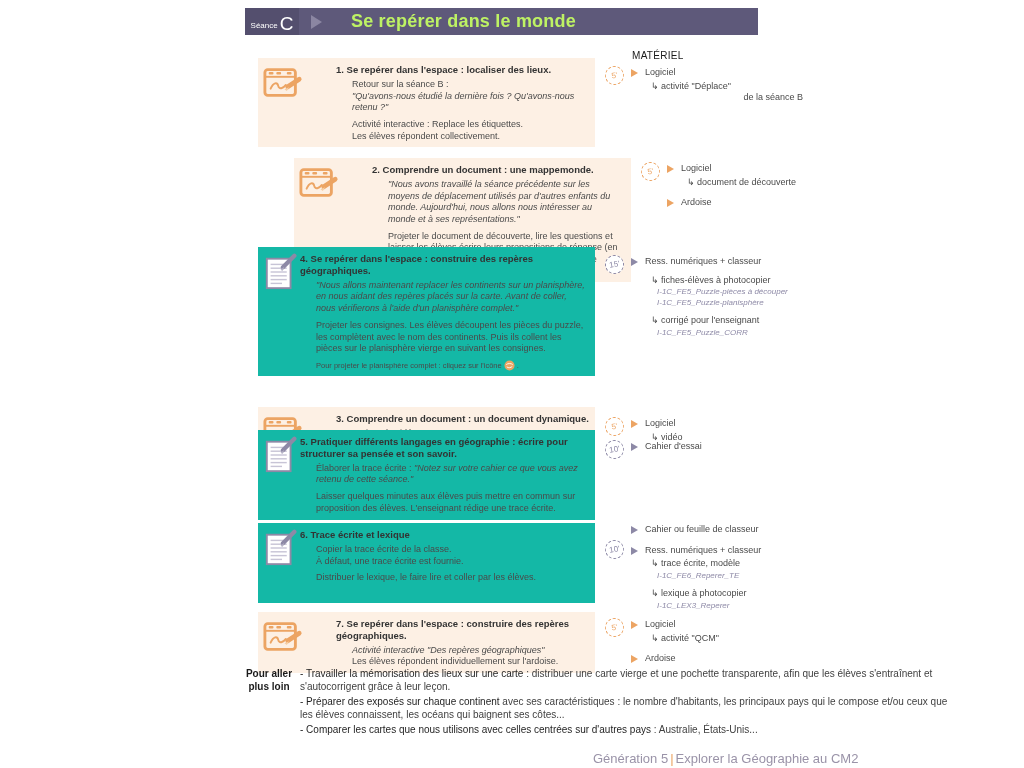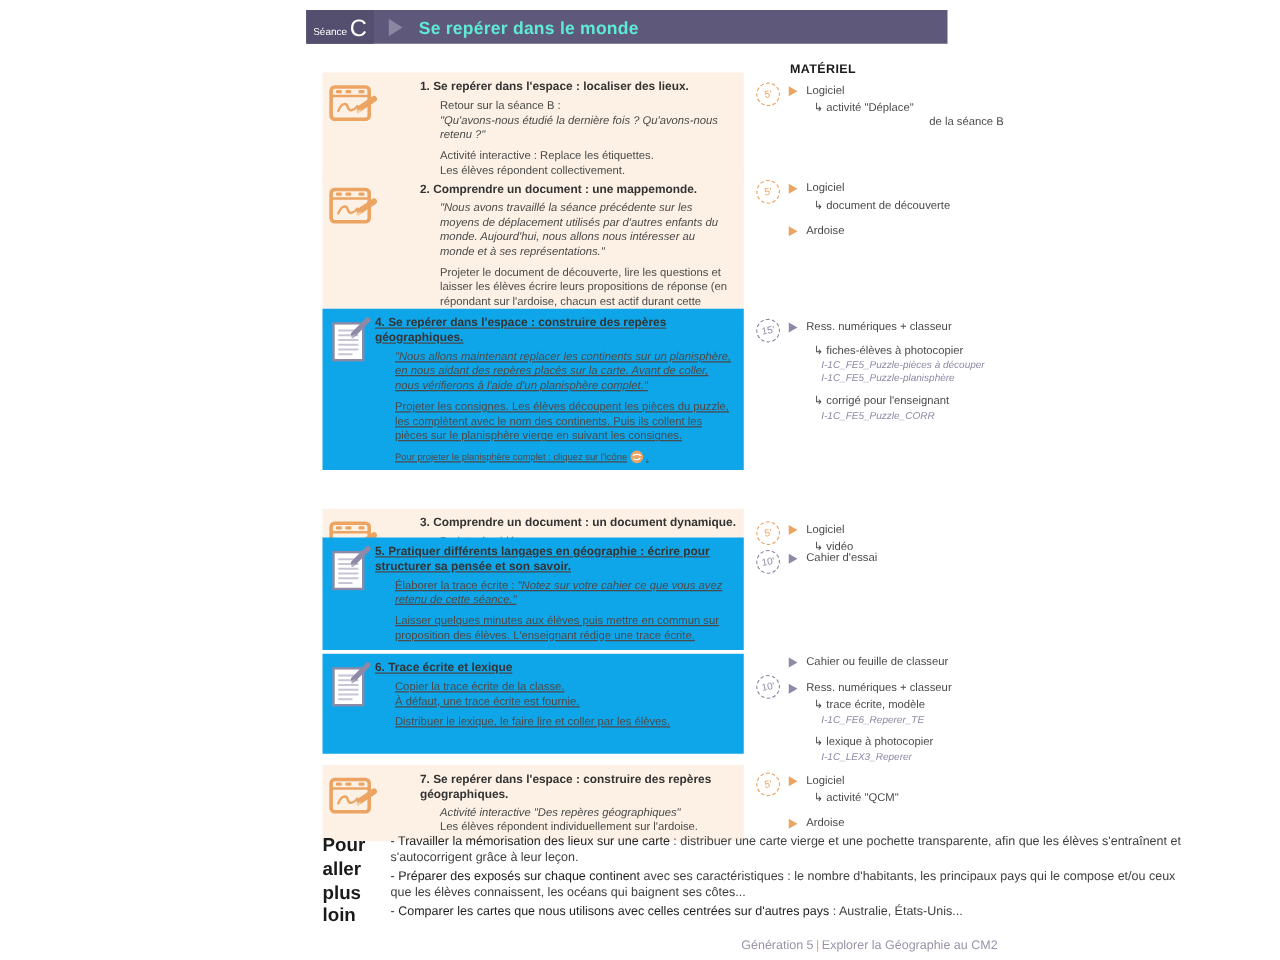--- a/index.html
+++ b/index.html
@@ -8,31 +8,31 @@
 
   
   .banner{position:absolute;left:245px;top:8px;width:513px;height:27px;background:#5E597A;
           display:flex;align-items:center;}
   .seance-box{width:54px;height:100%;background:#544F6E;display:flex;align-items:baseline;
               justify-content:center;color:#fff;padding-top:3px;box-sizing:border-box;}
   .seance-label{font-size:8px;align-self:center;margin-top:4px;}
   .seance-letter{font-size:19px;font-weight:400;line-height:1;margin-left:2px;align-self:center;}
   .banner-tri{width:0;height:0;border-left:11px solid #8B86A2;border-top:7px solid transparent;
               border-bottom:7px solid transparent;margin-left:12px;}
-  .banner-title{color:#5eead4;font-weight:bold;font-size:14px;margin-left:13px;letter-spacing:.2px;}
-
-  .materiel-title{position:absolute;left:612px;top:50px;font-size:10px;font-weight:bold;color:#1a1a1a;
+  .banner-title{color:#bef264;font-weight:bold;font-size:18px;margin-left:29px;letter-spacing:.2px;}
+
+  .materiel-title{position:absolute;left:612px;top:50px;font-size:10px;font-weight:normal;color:#1a1a1a;
                   letter-spacing:.3px;padding-left:20px;}
 
   
   .content{position:absolute;left:258px;top:58px;width:620px;height:620px;}
   .row{position:absolute;left:0;width:620px;}
   .band{position:relative;width:337px;box-sizing:border-box;padding:6px 5px 5px 0;}
   .band.peach{background:#FDF0E4;padding-left:36px;}
-  .band.gray{background:#0ea5e9;text-decoration:underline;}
+  .band.gray{background:#14b8a6;}
   .icon-wrap{position:absolute;left:5px;top:6px;width:40px;height:38px;}
   .sec-title{margin-left:42px;font-size:9.5px;font-weight:bold;color:#333;line-height:1.25;}
   .sec-body{margin-left:58px;margin-top:3px;font-size:9px;color:#4a4a4a;line-height:1.3;
             padding-right:4px;}
   .line{}
   .para{margin-top:5px;}
   .italic{font-style:italic;}
   .note{margin-top:5px;font-size:7.5px;display:flex;align-items:center;gap:2px;}
 
   
@@ -49,25 +49,25 @@
   .tri.orange{border-left-color:#ECA463;}
   .tri.purple{border-left-color:#8D89A6;}
   .sub{margin-left:6px;margin-top:2px;}
   .sub::before{content:"\21B3\00A0";color:#4a4a4a;}
   .sub.gap{margin-top:7px;}
   .cont{margin-left:19px;text-align:right;}
   .file{margin-left:12px;margin-top:1px;font-size:8px;font-style:italic;color:#8D89A6;line-height:1.25;}
 
   
   .further{position:absolute;left:245px;top:668px;width:710px;display:flex;}
-  .further-label{width:48px;text-align:left;font-weight:bold;font-size:15px;color:#1a1a1a;line-height:1.25;margin-left:13px;}
+  .further-label{width:48px;text-align:center;font-weight:bold;font-size:10px;color:#1a1a1a;line-height:1.25;}
   .bullets{margin-left:7px;width:650px;}
   .bullet{font-size:10px;line-height:1.25;margin-bottom:3px;color:#3f3f3f;}
   .bullet .b{font-weight:normal;color:#1f1f1f;}
-  .page-footer{position:absolute;left:593px;top:751px;font-size:10px;color:#9A93A8;}
+  .page-footer{position:absolute;left:593px;top:751px;font-size:13px;color:#9A93A8;}
   .page-footer .sep{color:#ECA463;padding:0 2px;}
 </style>
 </head>
 <body>
 
 <div class="page">
 
   <div class="banner">
     <div class="seance-box">
       <span class="seance-label">Séance</span>
@@ -109,21 +109,21 @@
           <div class="mat-item">
             <span class="tri orange"></span>
             <span>Logiciel</span>
             <div class="sub">activité "Déplace"</div>
             <div class="cont">de la séance B</div>
           </div>
         </div>
       </div>
     </div>
 
-    <div class="row" style="top:82px;">
+    <div class="row" style="top:100px;margin-left:36px;">
       <div class="band peach" style="min-height:91px;">
         <span class="icon-wrap">
           <svg viewBox="0 0 42 38" width="40" height="38">
             <rect x="2" y="5" width="32" height="27" rx="3" fill="none" stroke="#ECA463" stroke-width="3"></rect>
             <line x1="2" y1="12.5" x2="34" y2="12.5" stroke="#ECA463" stroke-width="2"></line>
             <rect x="6" y="7.5" width="5" height="2.6" rx="1" fill="#ECA463"></rect>
             <rect x="14" y="7.5" width="5" height="2.6" rx="1" fill="#ECA463"></rect>
             <rect x="25" y="7.5" width="5" height="2.6" rx="1" fill="#ECA463"></rect>
             <path d="M8 25 C11 18, 15 18, 16 22 C17 26, 21 25, 24 21" stroke="#ECA463" stroke-width="2" fill="none" stroke-linecap="round"></path>
             <line x1="26" y1="23" x2="38" y2="15" stroke="#ECA463" stroke-width="5" stroke-linecap="round"></line>

